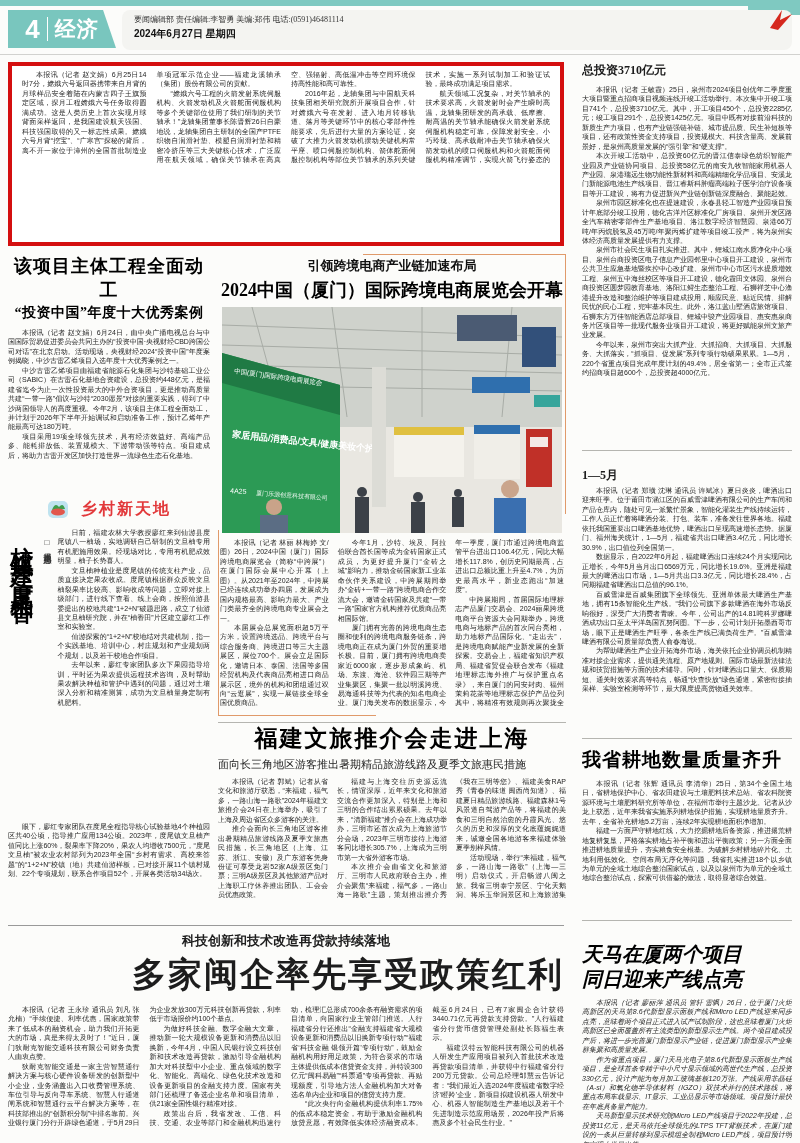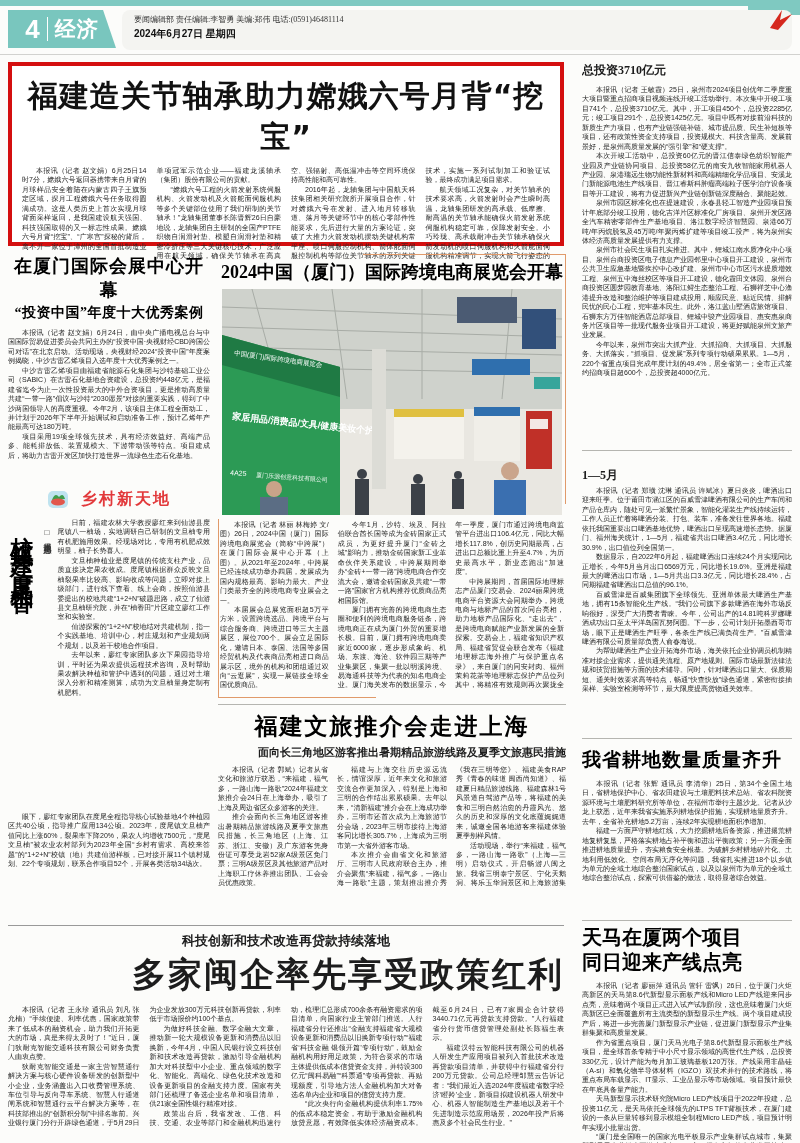--- a/index.html
+++ b/index.html
@@ -30,57 +30,57 @@
      border:4px solid #d40f0f;padding:4px 10px;background:#fff;}
   .lead-headline{font-size:30px;font-weight:900;text-align:center;letter-spacing:1px;margin:6px 0 8px;
      font-family:"DejaVu Sans",sans-serif;color:#111;}
   .lead-body{column-count:4;column-gap:10px;height:102px;overflow:hidden;}
   
   .col-right{position:absolute;left:582px;top:62px;width:210px;height:1081px;}
   .art{position:absolute;left:0;width:210px;overflow:hidden;box-sizing:border-box;}
   .art-quanzhou{top:0;height:384px;}
   .art-beer{top:388px;height:284px;border-top:1px solid #b5b5b0;padding-top:16px;}
   .art-land{top:676px;height:240px;border-top:1px solid #b5b5b0;padding-top:8px;}
-  .art-tianma{top:858px;height:223px;border-top:1px solid #b5b5b0;padding-top:4px;}
+  .art-tianma{top:858px;height:223px;border-top:1px solid #b5b5b0;padding-top:21px;font-style:italic;}
   .h-serif{font-family:"Liberation Serif",serif;font-weight:bold;color:#000;}
   .qz-head{font-size:19px;margin:2px 0 2px;}
   .qz-sub{font-size:12px;font-weight:bold;margin-bottom:6px;font-family:"Liberation Serif",serif;}
   .kicker-sm{font-size:12px;font-weight:bold;font-family:"Liberation Serif",serif;margin-bottom:2px;}
   .beer-head{font-size:16.5px;margin-bottom:6px;}
   .land-head{font-size:19px;letter-spacing:1px;margin-bottom:6px;}
   .tm-head{font-size:20px;line-height:1.25;margin-bottom:6px;}
   
   .col-left{position:absolute;left:8px;top:254px;width:202px;height:668px;}
   .zs-head1{font-size:18px;text-align:center;letter-spacing:1px;}
   .zs-head2{font-size:14px;text-align:center;letter-spacing:.5px;margin:2px 0 6px;}
   .zs-body{height:160px;overflow:hidden;}
-  .rural-badge{display:flex;align-items:center;justify-content:center;gap:12px;margin:0 0 8px;}
+  .rural-badge{display:flex;align-items:center;justify-content:center;gap:12px;margin:10px 0 8px;}
   .rural-badge-text{font-size:16px;font-weight:900;color:#e2393b;letter-spacing:2px;
       font-family:"DejaVu Sans",sans-serif;}
   .rural-flex{display:flex;gap:6px;height:288px;overflow:hidden;}
   .vtitle{writing-mode:vertical-rl;font-size:23px;line-height:1.15;letter-spacing:6px;
       font-family:"Liberation Serif",serif;font-weight:bold;color:#000;}
   .vbyline{writing-mode:vertical-rl;font-size:8px;color:#333;padding-top:10px;}
   .rural-body{flex:1;overflow:hidden;}
   .rural-cont{margin-top:6px;height:100px;overflow:hidden;}
   
   .col-mid{position:absolute;left:218px;top:254px;width:348px;height:668px;}
   .expo-block{position:relative;padding:3px 2px 0;}
   .expo-frame-tr{position:absolute;top:0;right:0;width:58%;height:56%;
       border-top:1px solid #e09a6a;border-right:1px solid #e09a6a;}
   .expo-frame-bl{position:absolute;bottom:0;left:0;width:45%;height:40%;
       border-bottom:1px solid #e09a6a;border-left:1px solid #e09a6a;}
   .expo-kicker{font-size:13px;text-align:center;font-family:"Liberation Serif",serif;
       font-weight:bold;color:#111;}
   .expo-head{font-size:18px;text-align:center;margin:3px 0 5px;}
   .expo-photo{display:block;margin:0 auto;}
   .expo-body{column-count:3;column-gap:9px;height:178px;overflow:hidden;margin-top:5px;}
-  .wenlv{margin-top:6px;border-top:1px solid #b5b5b0;padding-top:6px;}
+  .wenlv{margin-top:6px;border-top:1px solid #b5b5b0;}
   .wl-head{font-size:23px;text-align:center;letter-spacing:2px;}
-  .wl-sub{font-size:11px;text-align:right;font-weight:bold;margin:3px 0 5px;
+  .wl-sub{font-size:11px;text-align:left;font-weight:normal;margin:3px 0 5px;
       font-family:"Liberation Serif",serif;}
   .wl-body{column-count:3;column-gap:9px;height:128px;overflow:hidden;}
   
   .policy{position:absolute;left:8px;top:925px;width:556px;height:218px;overflow:hidden;
       border-top:1px solid #999;padding-top:6px;box-sizing:border-box;}
   .pol-kicker{font-size:13px;text-align:center;font-family:"Liberation Serif",serif;
       font-weight:bold;margin-bottom:2px;}
   .pol-head{font-size:34px;font-weight:900;text-align:right;letter-spacing:2px;
       font-family:"DejaVu Sans",sans-serif;margin-bottom:7px;}
   .pol-body{column-count:4;column-gap:10px;height:128px;overflow:hidden;}
@@ -103,21 +103,20 @@
     <div class="pub-line2">2024年6月27日 星期四</div>
   </div>
   <div class="brand">
     <svg width="26" height="26" viewBox="0 0 26 26">
       <path d="M2 20 L14 2 L12 12 L24 6 L10 22 Z" fill="#d5281e"></path>
     </svg>
   </div>
   <div class="header-rule"></div>
 
   <div class="lead-box">
-    <div class="lead-headline">福建造关节轴承助力嫦娥六号月背“挖宝”</div>
     <div class="lead-body body-txt">
         <p class="para">本报讯（记者 赵文娟）6月25日14时7分，嫦娥六号返回器携带来自月背的月球样品安全着陆在内蒙古四子王旗预定区域，探月工程嫦娥六号任务取得圆满成功。这是人类历史上首次实现月球背面采样返回，是我国建设航天强国、科技强国取得的又一标志性成果。嫦娥六号月背“挖宝”、“广寒宫”探秘的背后，离不开一家位于漳州的全国首批制造业单项冠军示范企业——福建龙溪轴承（集团）股份有限公司的贡献。</p>
         <p class="para">“嫦娥六号工程的火箭发射系统伺服机构、火箭发动机及火箭舵面伺服机构等多个关键部位使用了我们研制的关节轴承！”龙轴集团董事长陈晋辉26日自豪地说，龙轴集团自主研制的全国产PTFE织物自润滑衬垫、模塑自润滑衬垫和精密冷挤压等三大关键核心技术，广泛应用在航天领域，确保关节轴承在高真空、强辐射、高低温冲击等空间环境保持高性能和高可靠性。</p>
         <p class="para">2016年起，龙轴集团与中国航天科技集团相关研究院所开展项目合作，针对嫦娥六号在发射、进入地月转移轨道、落月等关键环节中的核心零部件性能要求，先后进行大量的方案论证，突破了大推力火箭发动机摆动关键机构常平座、喷口伺服控制机构、箭体舵面伺服控制机构等部位关节轴承的系列关键技术，实施一系列试制加工和验证试验，最终成功满足项目需求。</p>
         <p class="para">航天领域工况复杂，对关节轴承的技术要求高，火箭发射时会产生瞬时高温，龙轴集团研发的高承载、低摩擦、耐高温的关节轴承能确保火箭发射系统伺服机构稳定可靠，保障发射安全。小巧玲珑、高承载耐冲击关节轴承确保火箭发动机的喷口伺服机构和火箭舵面伺服机构精准调节，实现火箭飞行姿态的精准控制，确保嫦娥六号探测器准确进入地月转移轨道，助力嫦娥六号实现人类首次月背采样返回。</p>
       </div>
   </div>
 
   <div class="col-right">
     <div class="art art-quanzhou">
@@ -155,21 +154,21 @@
           <p class="para">本报讯（记者 廖丽萍 通讯员 管轩 雷飒）26日，位于厦门火炬高新区的天马第8.6代新型显示面板产线和Micro LED产线迎来同步点亮，意味着两个项目正式进入试产试制阶段，这也意味着厦门火炬高新区已全面覆盖所有主流类型的新型显示生产线。两个项目建成投产后，将进一步完善厦门新型显示产业链，促进厦门新型显示产业集群集聚和高质量发展。</p>
           <p class="para">作为省重点项目，厦门天马光电子第8.6代新型显示面板生产线项目，是全球首条专精于中小尺寸显示领域的高世代生产线，总投资330亿元，设计产能为每月加工玻璃基板120万张。产线采用非晶硅（A-si）和氧化物半导体材料（IGZO）双技术并行的技术路线，将重点布局车载显示、IT显示、工业品显示等市场领域。项目预计最快在年底具备量产能力。</p>
           <p class="para">天马新型显示技术研究院Micro LED产线项目于2022年投建，总投资11亿元，是天马依托全球领先的LTPS TFT背板技术，在厦门建设的一条从巨量转移到显示模组全制程Micro LED产线，项目预计明年实现小批量出货。</p>
           <p class="para">“厦门是全国唯一的国家光电平板显示产业集群试点城市，集聚新型显示产业链上下游企业超2000家，拥有良好的产业发展基础。此次两个项目产线点亮，也将助力厦门发力‘小而精’的新型显示领域，推动显示行业向价值链高端跃进。”中国电子视像行业协会副会长彭健锋说。</p>
         </div>
     </div>
   </div>
 
   <div class="col-left">
     <div>
-      <div class="zs-head1 h-serif">在厦门国际会展中心开幕</div>
+      <div class="zs-head1 h-serif">该项目主体工程全面动工</div>
       <div class="zs-head2 h-serif">“投资中国”年度十大优秀案例</div>
       <div class="zs-body body-txt">
           <p class="para">本报讯（记者 赵文娟）6月24日，由中央广播电视总台与中国国际贸易促进委员会共同主办的“投资中国·央视财经CBD跨国公司对话”在北京启动。活动现场，央视财经2024“投资中国”年度案例揭晓，中沙古雷乙烯项目入选年度十大优秀案例之一。</p>
           <p class="para">中沙古雷乙烯项目由福建省能源石化集团与沙特基础工业公司（SABIC）在古雷石化基地合资建设，总投资约448亿元，是福建省迄今为止一次性投资最大的中外合资项目，更是推动高质量共建“一带一路”倡议与沙特“2030愿景”对接的重要实践，得到了中沙两国领导人的高度重视。今年2月，该项目主体工程全面动工，并计划于2026年下半年开始调试和启动准备工作，预计乙烯年产能最高可达180万吨。</p>
           <p class="para">项目采用19项全球领先技术，具有经济效益好、高端产品多、能耗排放低、装置规模大、下游带动强等特点。项目建成后，将助力古雷开发区加快打造世界一流绿色生态石化基地。</p>
         </div>
     </div>
     <div class="rural-badge">
       <svg width="22" height="22" viewBox="0 0 22 22">
         <rect x="1" y="3" width="20" height="17" rx="5" fill="#bfe3ef"></rect>
@@ -190,20 +189,21 @@
     </div>
     <div class="rural-cont body-txt">
         <p class="para">眼下，廖红专家团队在度尾全程指导核心试验基地4个种植园区共40公顷，指导推广应用134公顷。2023年，度尾镇文旦柚产值同比上涨60%，裂果率下降20%，果农人均增收7500元，“度尾文旦柚”被农业农村部列为2023年全国“乡村有需求、高校来答题”的“1+2+N”校镇（地）共建仙游样板，已对接开展11个镇村规划、22个专项规划，联系合作项目52个，开展各类活动34场次。</p>
       </div>
   </div>
 
   <div class="col-mid">
     <div class="expo-block">
       <div class="expo-frame-tr"></div>
       <div class="expo-frame-bl"></div>
+      <div class="expo-kicker">引领跨境电商产业链加速布局</div>
       <div class="expo-head h-serif">2024中国（厦门）国际跨境电商展览会开幕</div>
       <svg class="expo-photo" width="340" height="226" viewBox="0 0 340 226">
         <rect x="0" y="0" width="340" height="120" fill="#cfd2cc"></rect>
         <g stroke="#a8aca6" stroke-width="1">
           <line x1="0" y1="18" x2="340" y2="30"></line>
             <line x1="0" y1="38" x2="340" y2="48"></line>
           <line x1="0" y1="58" x2="340" y2="66"></line>
             <line x1="0" y1="78" x2="340" y2="84"></line>
           <line x1="30" y1="0" x2="60" y2="110"></line>
             <line x1="110" y1="0" x2="125" y2="110"></line>

